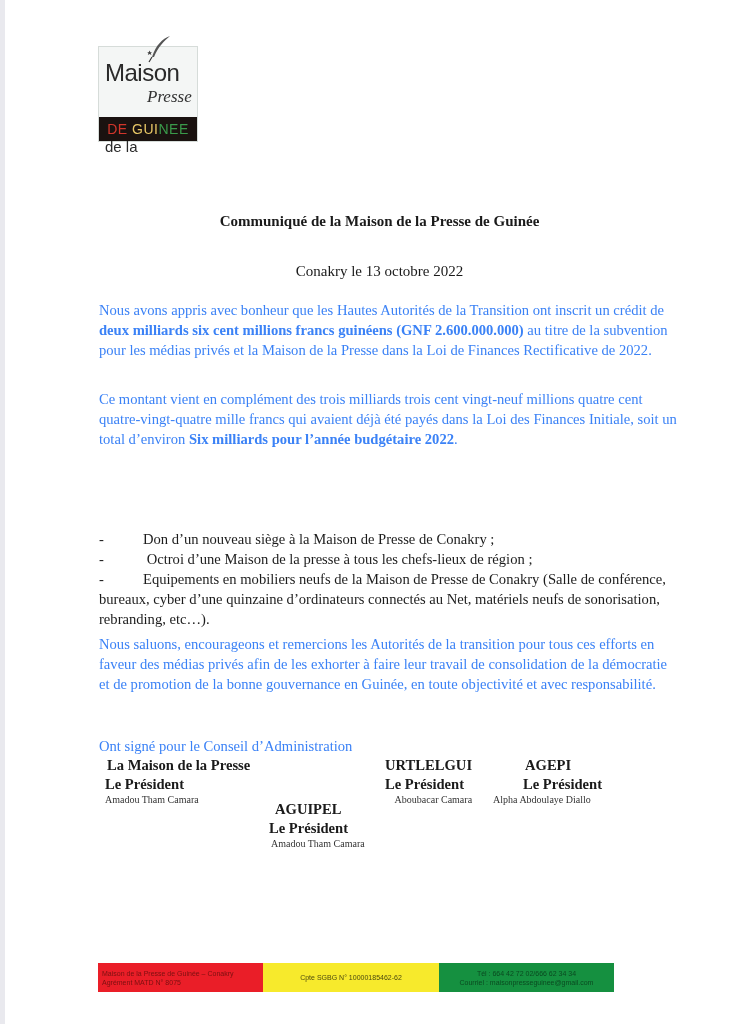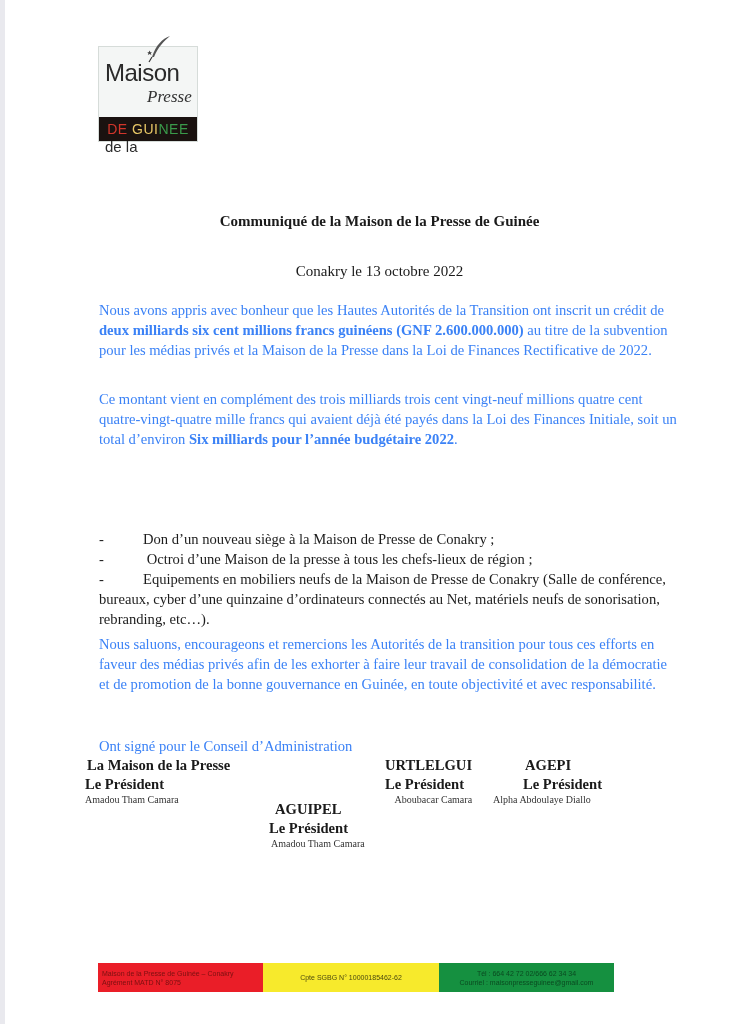--- a/index.html
+++ b/index.html
@@ -59,21 +59,21 @@
       font-family: "Liberation Serif", serif; font-size: 14.6px; line-height: 20px; color: #1c1c1c; }
     .list .li { position: relative; padding-left: 0; }
     .list .dash { display: inline-block; width: 44px; }
     .p4 { top: 634px; }
     .p5 { top: 688px; margin-top: 48px; }
 
     .sig { position: absolute; font-family: "Liberation Serif", serif; color: #1a1a1a; }
     .sig .org { font-weight: bold; font-size: 14.6px; line-height: 19px; white-space: nowrap; }
     .sig .role { font-weight: bold; font-size: 14.6px; line-height: 19px; white-space: nowrap; }
     .sig .name { font-size: 10px; line-height: 12px; white-space: nowrap; color: #333; }
-    .sig1 { left: 80px; top: 756px; }
+    .sig1 { left: 100px; top: 756px; }
     .sig2 { left: 264px; top: 800px; }
     .sig3 { left: 380px; top: 756px; }
     .sig4 { left: 488px; top: 756px; }
     .sig1 .org { padding-left: 2px; }
     .sig2 .org { padding-left: 6px; }
     .sig2 .name { padding-left: 2px; }
     .sig3 .name { padding-left: 3px; text-align: right; }
     .sig4 .org { padding-left: 32px; }
     .sig4 .role { padding-left: 30px; }
 

